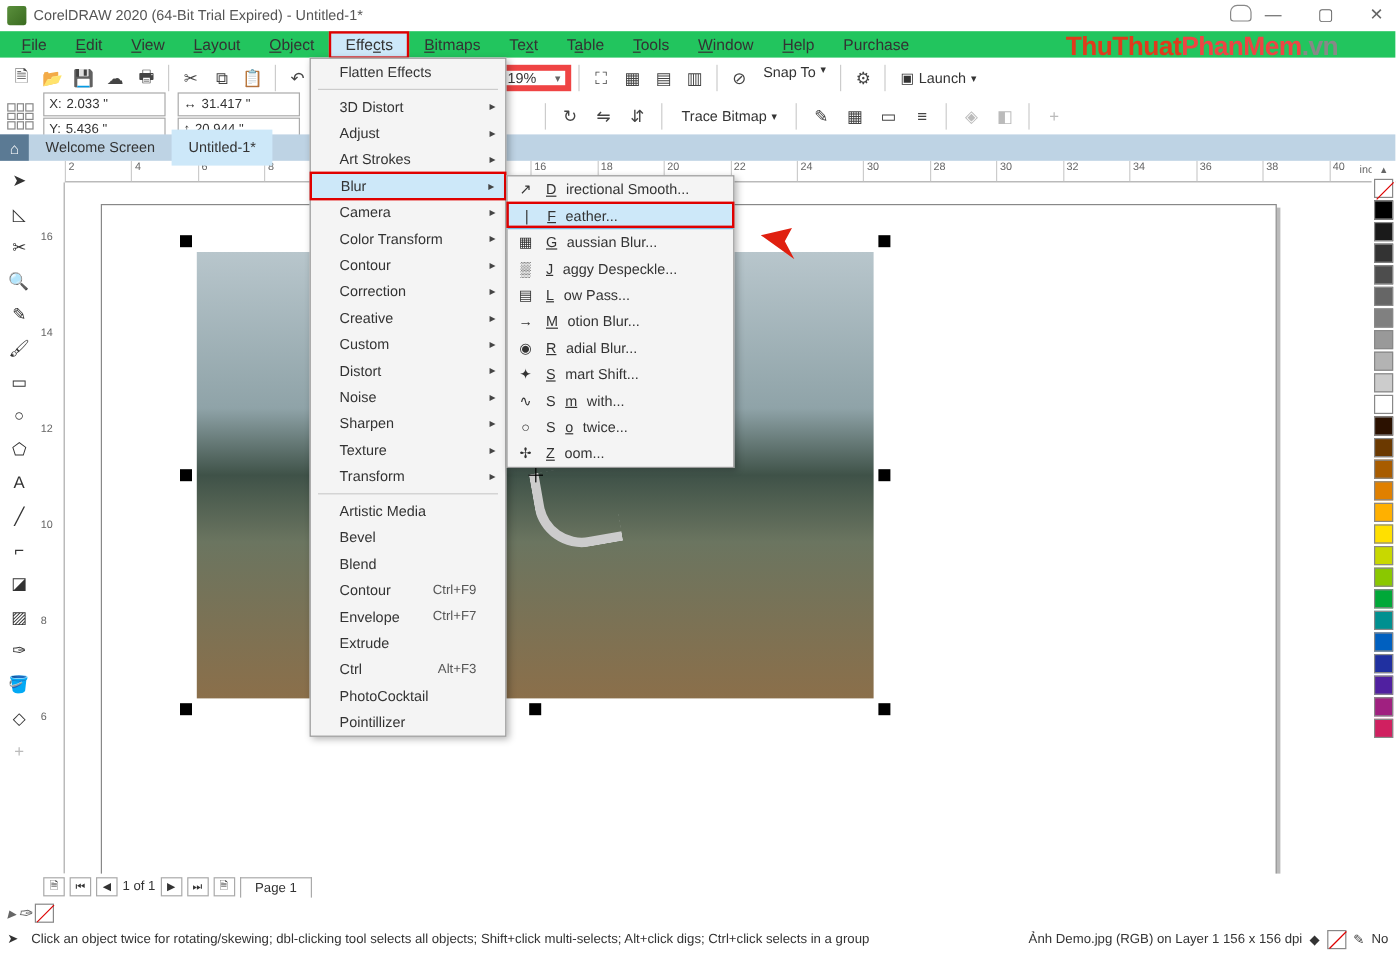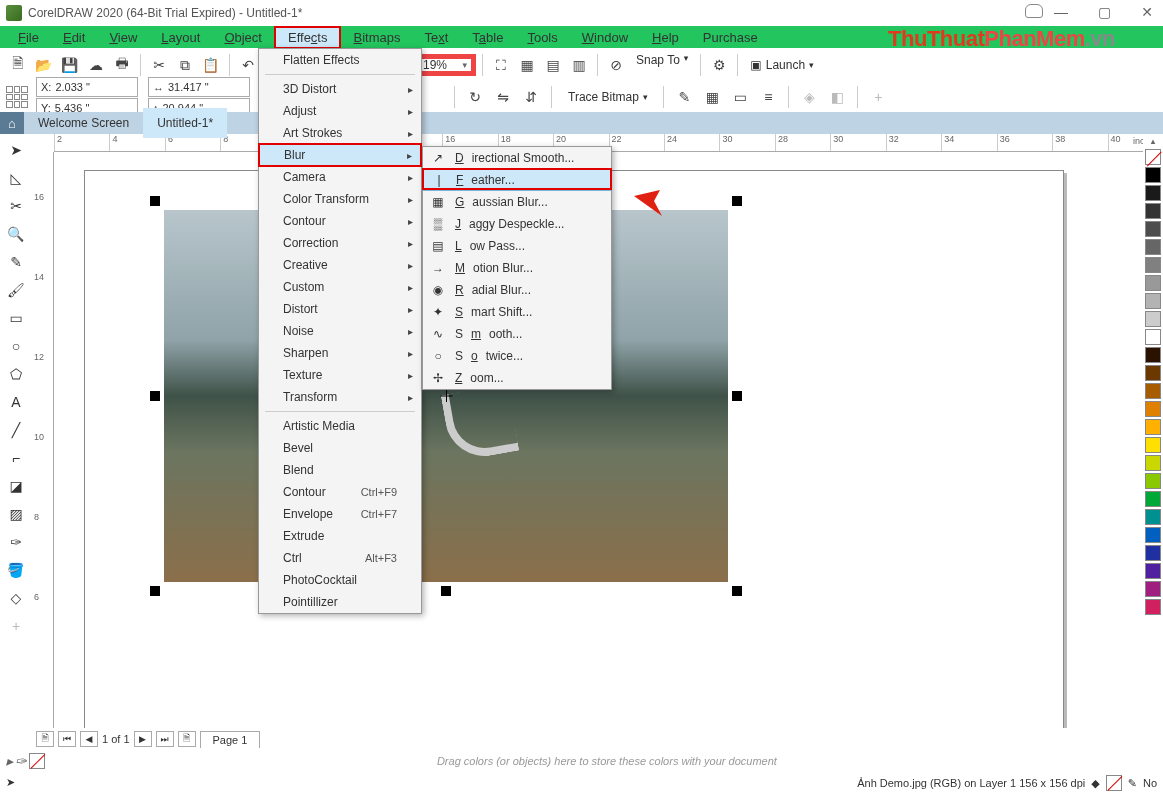--- a/index.html
+++ b/index.html
@@ -342,25 +342,25 @@
   <div class="pn-btn">🗎</div>
   <div class="pg-tab">Page 1</div>
 </div>
 
 <div class="colordock">
   <div class="swatches">
     <span style="font-size:14px;color:#666;cursor:pointer">▸</span>
     <span style="font-size:14px;color:#666;cursor:pointer">✑</span>
     <div class="sw2"></div>
   </div>
-  <span style="flex:1;text-align:center">Drag colors (or objects) here to store these colors with your document</span>
 </div>
 
 <div class="statusbar">
   <span class="cursor-icon">➤</span>
+  <span>Click an object twice for rotating/skewing; dbl-clicking tool selects all objects; Shift+click multi-selects; Alt+click digs; Ctrl+click selects in a group</span>
   <div class="right">
     <span>Ảnh Demo.jpg (RGB) on Layer 1 156 x 156 dpi</span>
     <span>◆</span>
     <div class="fill-sw"></div>
     <span>✎</span>
     <span>No</span>
   </div>
 </div>
 
 <div class="menu-effects">
@@ -478,21 +478,21 @@
   <div class="row">
       <span class="ic">◉</span>
       <u>R</u>
       <span>adial Blur...</span>
     </div>
   <div class="row">
       <span class="ic">✦</span>
       <u>S</u>
       <span>mart Shift...</span>
     </div>
-  <div class="row"><span class="ic">∿</span>S<u>m</u><span>ooth...</span></div>
+  <div class="row"><span class="ic">∿</span>S<u>m</u><span>with...</span></div>
   <div class="row"><span class="ic">○</span>S<u>o</u><span>twice...</span></div>
   <div class="row">
       <span class="ic">✢</span>
       <u>Z</u>
       <span>oom...</span>
     </div>
 </div>
 <div class="hl-red-box" style="left:422px; top:168px; width:190px; height:22px"></div>
 
 <div class="big-arrow">

